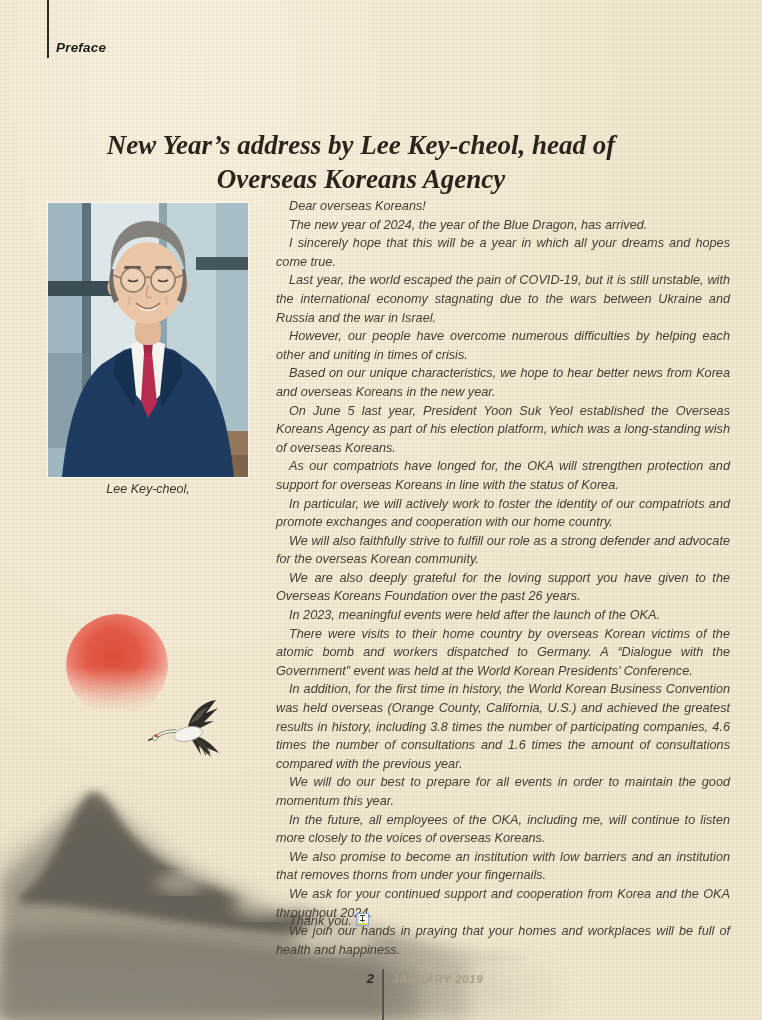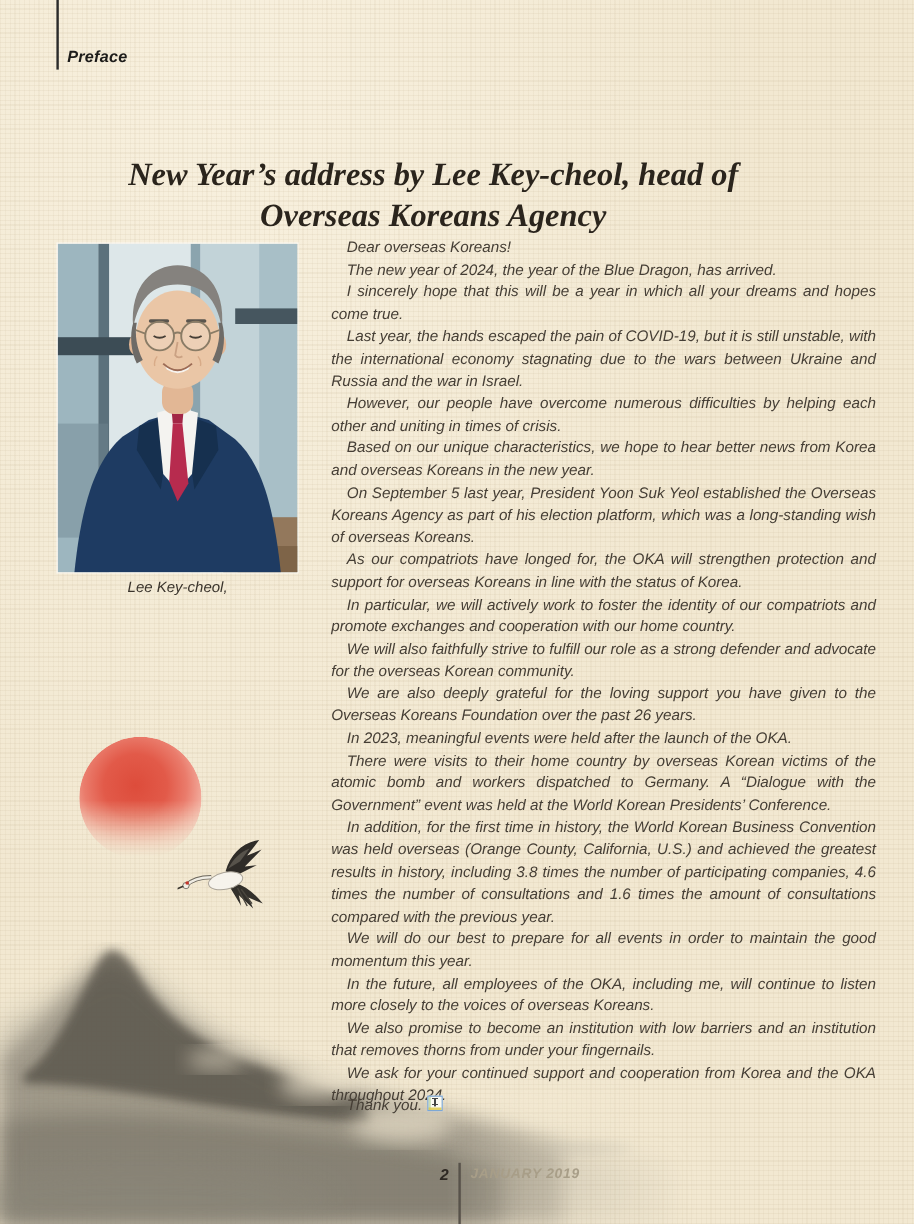--- a/index.html
+++ b/index.html
@@ -166,27 +166,27 @@
   </svg>
 
   <div class="letter">
 
       <p>Dear overseas Koreans!</p>
 
       <p>The new year of 2024, the year of the Blue Dragon, has arrived.</p>
 
       <p>I sincerely hope that this will be a year in which all your dreams and hopes come true.</p>
 
-      <p>Last year, the hands escaped the pain of COVID-19, but it is still unstable, with the international economy stagnating due to the wars between Ukraine and Russia and the war in Israel.</p>
+      <p>Last year, the world escaped the pain of COVID-19, but it is still unstable, with the international economy stagnating due to the wars between Ukraine and Russia and the war in Israel.</p>
 
       <p>However, our people have overcome numerous difficulties by helping each other and uniting in times of crisis.</p>
 
       <p>Based on our unique characteristics, we hope to hear better news from Korea and overseas Koreans in the new year.</p>
 
-      <p>On September 5 last year, President Yoon Suk Yeol established the Overseas Koreans Agency as part of his election platform, which was a long-standing wish of overseas Koreans.</p>
+      <p>On June 5 last year, President Yoon Suk Yeol established the Overseas Koreans Agency as part of his election platform, which was a long-standing wish of overseas Koreans.</p>
 
       <p>As our compatriots have longed for, the OKA will strengthen protection and support for overseas Koreans in line with the status of Korea.</p>
 
       <p>In particular, we will actively work to foster the identity of our compatriots and promote exchanges and cooperation with our home country.</p>
 
       <p>We will also faithfully strive to fulfill our role as a strong defender and advocate for the overseas Korean community.</p>
 
       <p>We are also deeply grateful for the loving support you have given to the Overseas Koreans Foundation over the past 26 years.</p>
 
       <p>In 2023, meaningful events were held after the launch of the OKA.</p>
@@ -196,20 +196,21 @@
       <p>In addition, for the first time in history, the World Korean Business Convention was held overseas (Orange County, California, U.S.) and achieved the greatest results in history, including 3.8 times the number of participating companies, 4.6 times the number of consultations and 1.6 times the amount of consultations compared with the previous year.</p>
 
       <p>We will do our best to prepare for all events in order to maintain the good momentum this year.</p>
 
       <p>In the future, all employees of the OKA, including me, will continue to listen more closely to the voices of overseas Koreans.</p>
 
       <p>We also promise to become an institution with low barriers and an institution that removes thorns from under your fingernails.</p>
 
       <p>We ask for your continued support and cooperation from Korea and the OKA throughout 2024.</p>
 
+      <p>We join our hands in praying that your homes and workplaces will be full of health and happiness.</p>
     </div>
   <div class="letter" style="top:912px;">
     <p class="closing-line"><span>Thank you.</span><span class="endmark"><i></i></span></p>
   </div>
 
   <div class="footer-page">2</div>
   <div class="footer-rule"></div>
   <div class="footer-issue">JANUARY 2019</div>
 
 </div>

